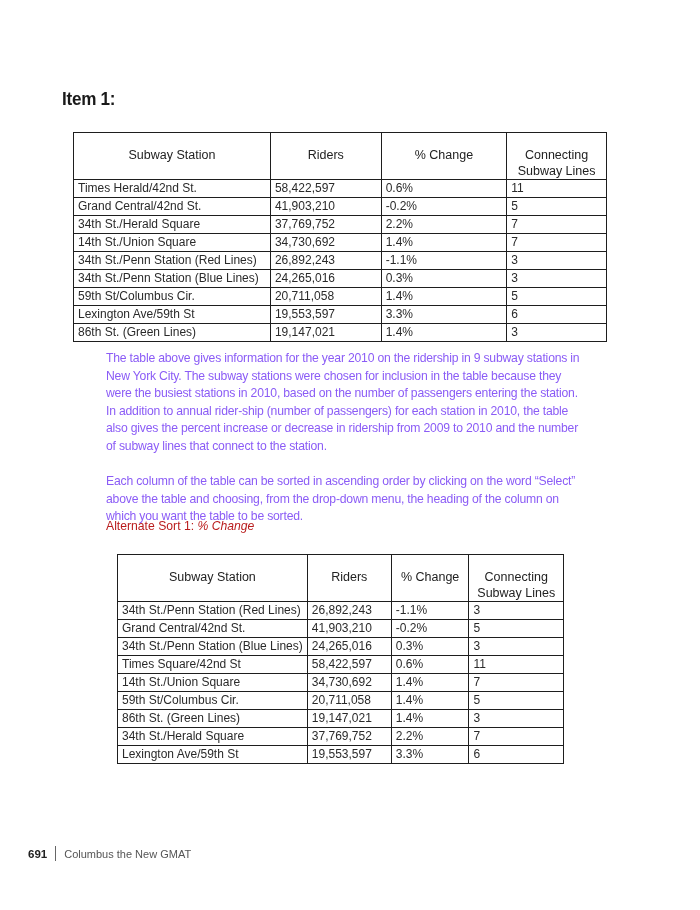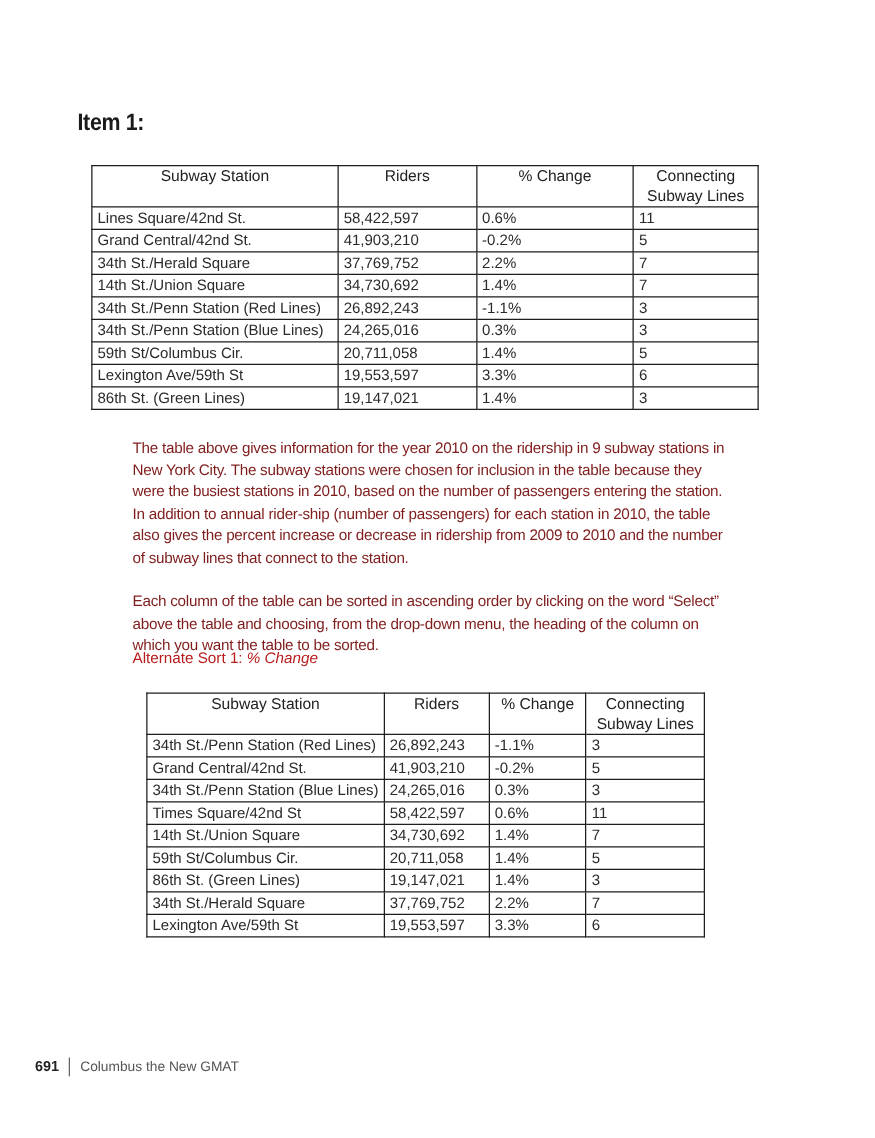--- a/index.html
+++ b/index.html
@@ -3,28 +3,28 @@
 <meta charset="utf-8">
 <style>
   html, body { margin: 0; padding: 0; background: #ffffff; }
   body { width: 700px; height: 910px; position: relative; overflow: hidden;
          font-family: "Liberation Sans", sans-serif; color: #2a2a2a; }
   .item-title { position: absolute; left: 62px; top: 88px; font-size: 19px; font-weight: bold;
                 color: #1a1a1a; letter-spacing: -0.3px; transform: scaleX(0.9); transform-origin: left; }
   table.data { position: absolute; border-collapse: collapse; font-size: 12px; color: #2a2a2a; }
   table.data th, table.data td { border: 1.5px solid #1e1e1e; padding: 0 4px; }
   table.data th { font-weight: normal; vertical-align: top; text-align: center; line-height: 16px;
-                  padding-top: 0; height: 32px; font-size: 12.5px; color: #222; }
+                  padding-top: 14px; height: 32px; font-size: 12.5px; color: #222; }
   table.data td { height: 17px; line-height: 17px; white-space: nowrap; }
   table.data td.num { text-align: left; }
   table.data td.txt { text-align: left; }
   #t1 { left: 73px; top: 132px; width: 534px; }
   #t2 { left: 117px; top: 554px; width: 447px; }
   .para { position: absolute; left: 106px; width: 480px; font-size: 12.2px; line-height: 17.5px;
-          color: #7f1d1d; letter-spacing: -0.2px; }
+          color: #8b5cf6; letter-spacing: -0.2px; }
   #p1 { top: 350px; }
   #p2 { top: 445px; margin-top: 28px; }
   .sort-label { position: absolute; left: 106px; top: 519px; font-size: 12.2px; color: #b91c1c; }
   .sort-label .val { font-style: italic; }
   .footer { position: absolute; left: 28px; top: 846px; font-size: 11px; color: #555; display: flex; align-items: center; }
   .footer .pg { font-weight: bold; color: #222; font-size: 11.5px; }
   .footer .sep { width: 1px; height: 15px; background: #666; margin: 0 8px; }
 </style>
 </head>
 <body>
@@ -41,21 +41,21 @@
   <thead>
     <tr>
       <th>Subway Station</th>
       <th>Riders</th>
       <th>% Change</th>
       <th>Connecting Subway Lines</th>
     </tr>
   </thead>
   <tbody>
       <tr>
-        <td class="txt">Lines Square/42nd St.</td>
+        <td class="txt">Times Herald/42nd St.</td>
         <td class="num">58,422,597</td>
         <td class="num">0.6%</td>
         <td class="num">11</td>
       </tr>
       <tr>
         <td class="txt">Grand Central/42nd St.</td>
         <td class="num">41,903,210</td>
         <td class="num">-0.2%</td>
         <td class="num">5</td>
       </tr>

